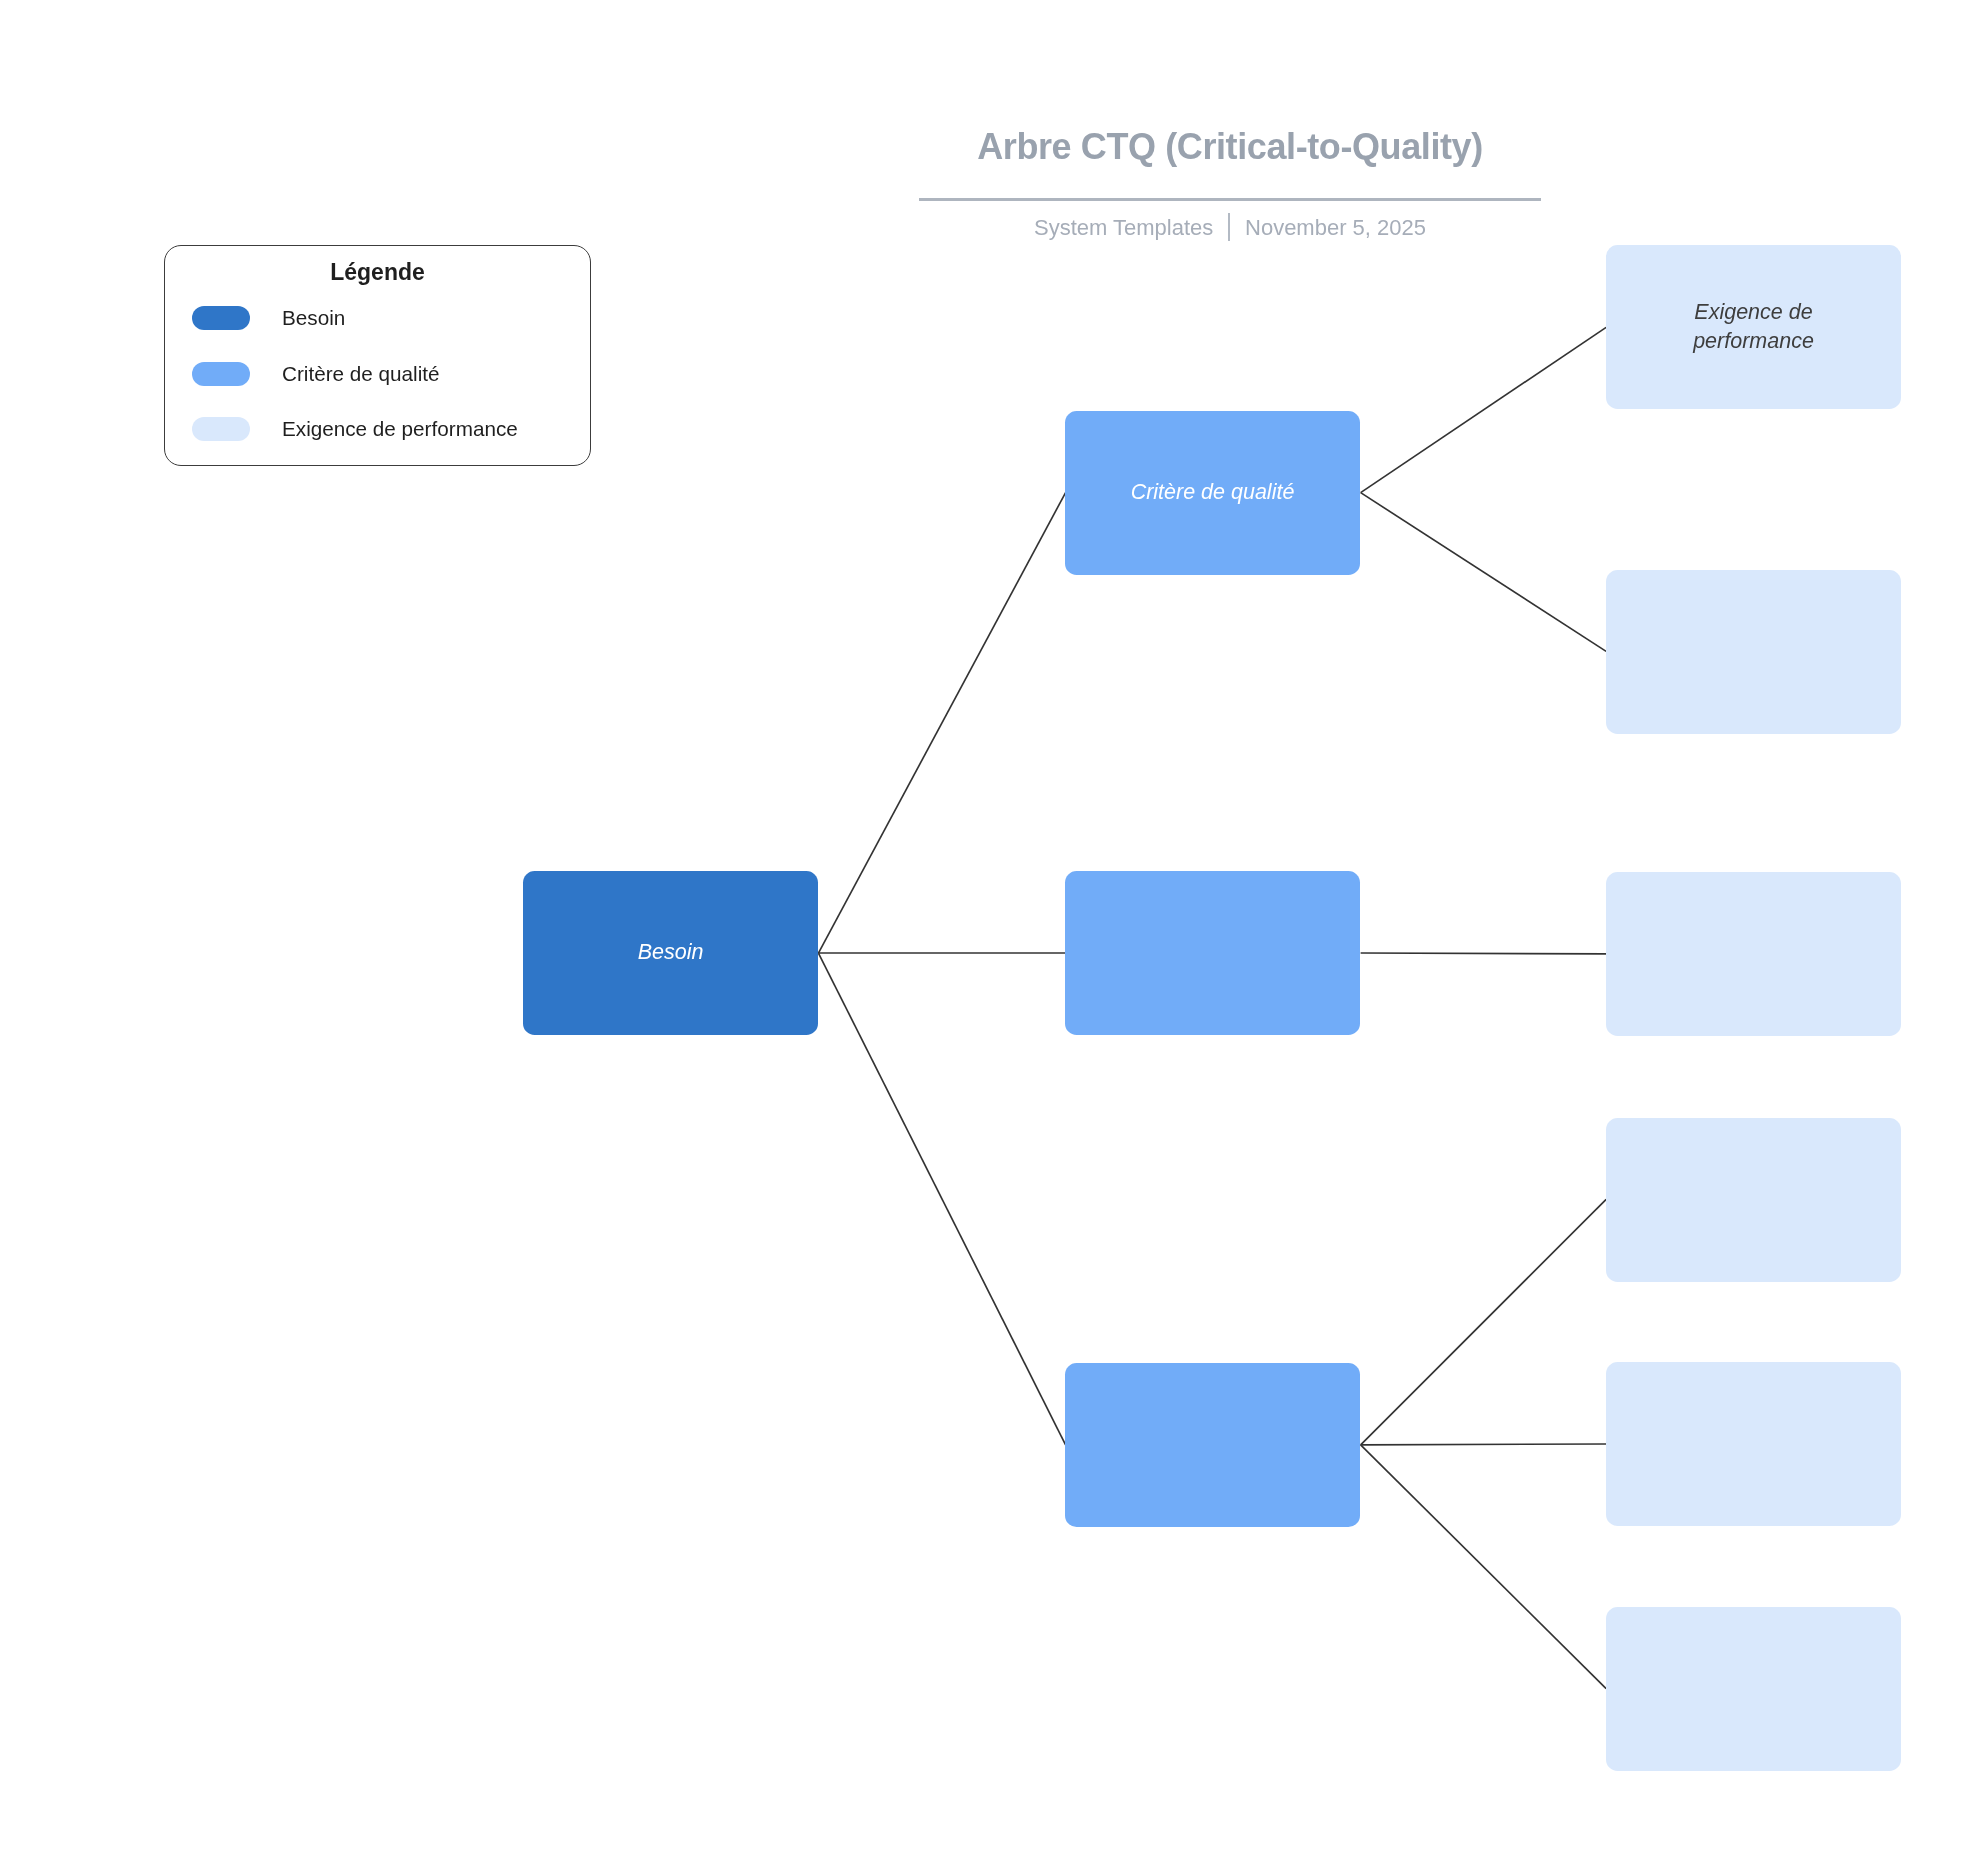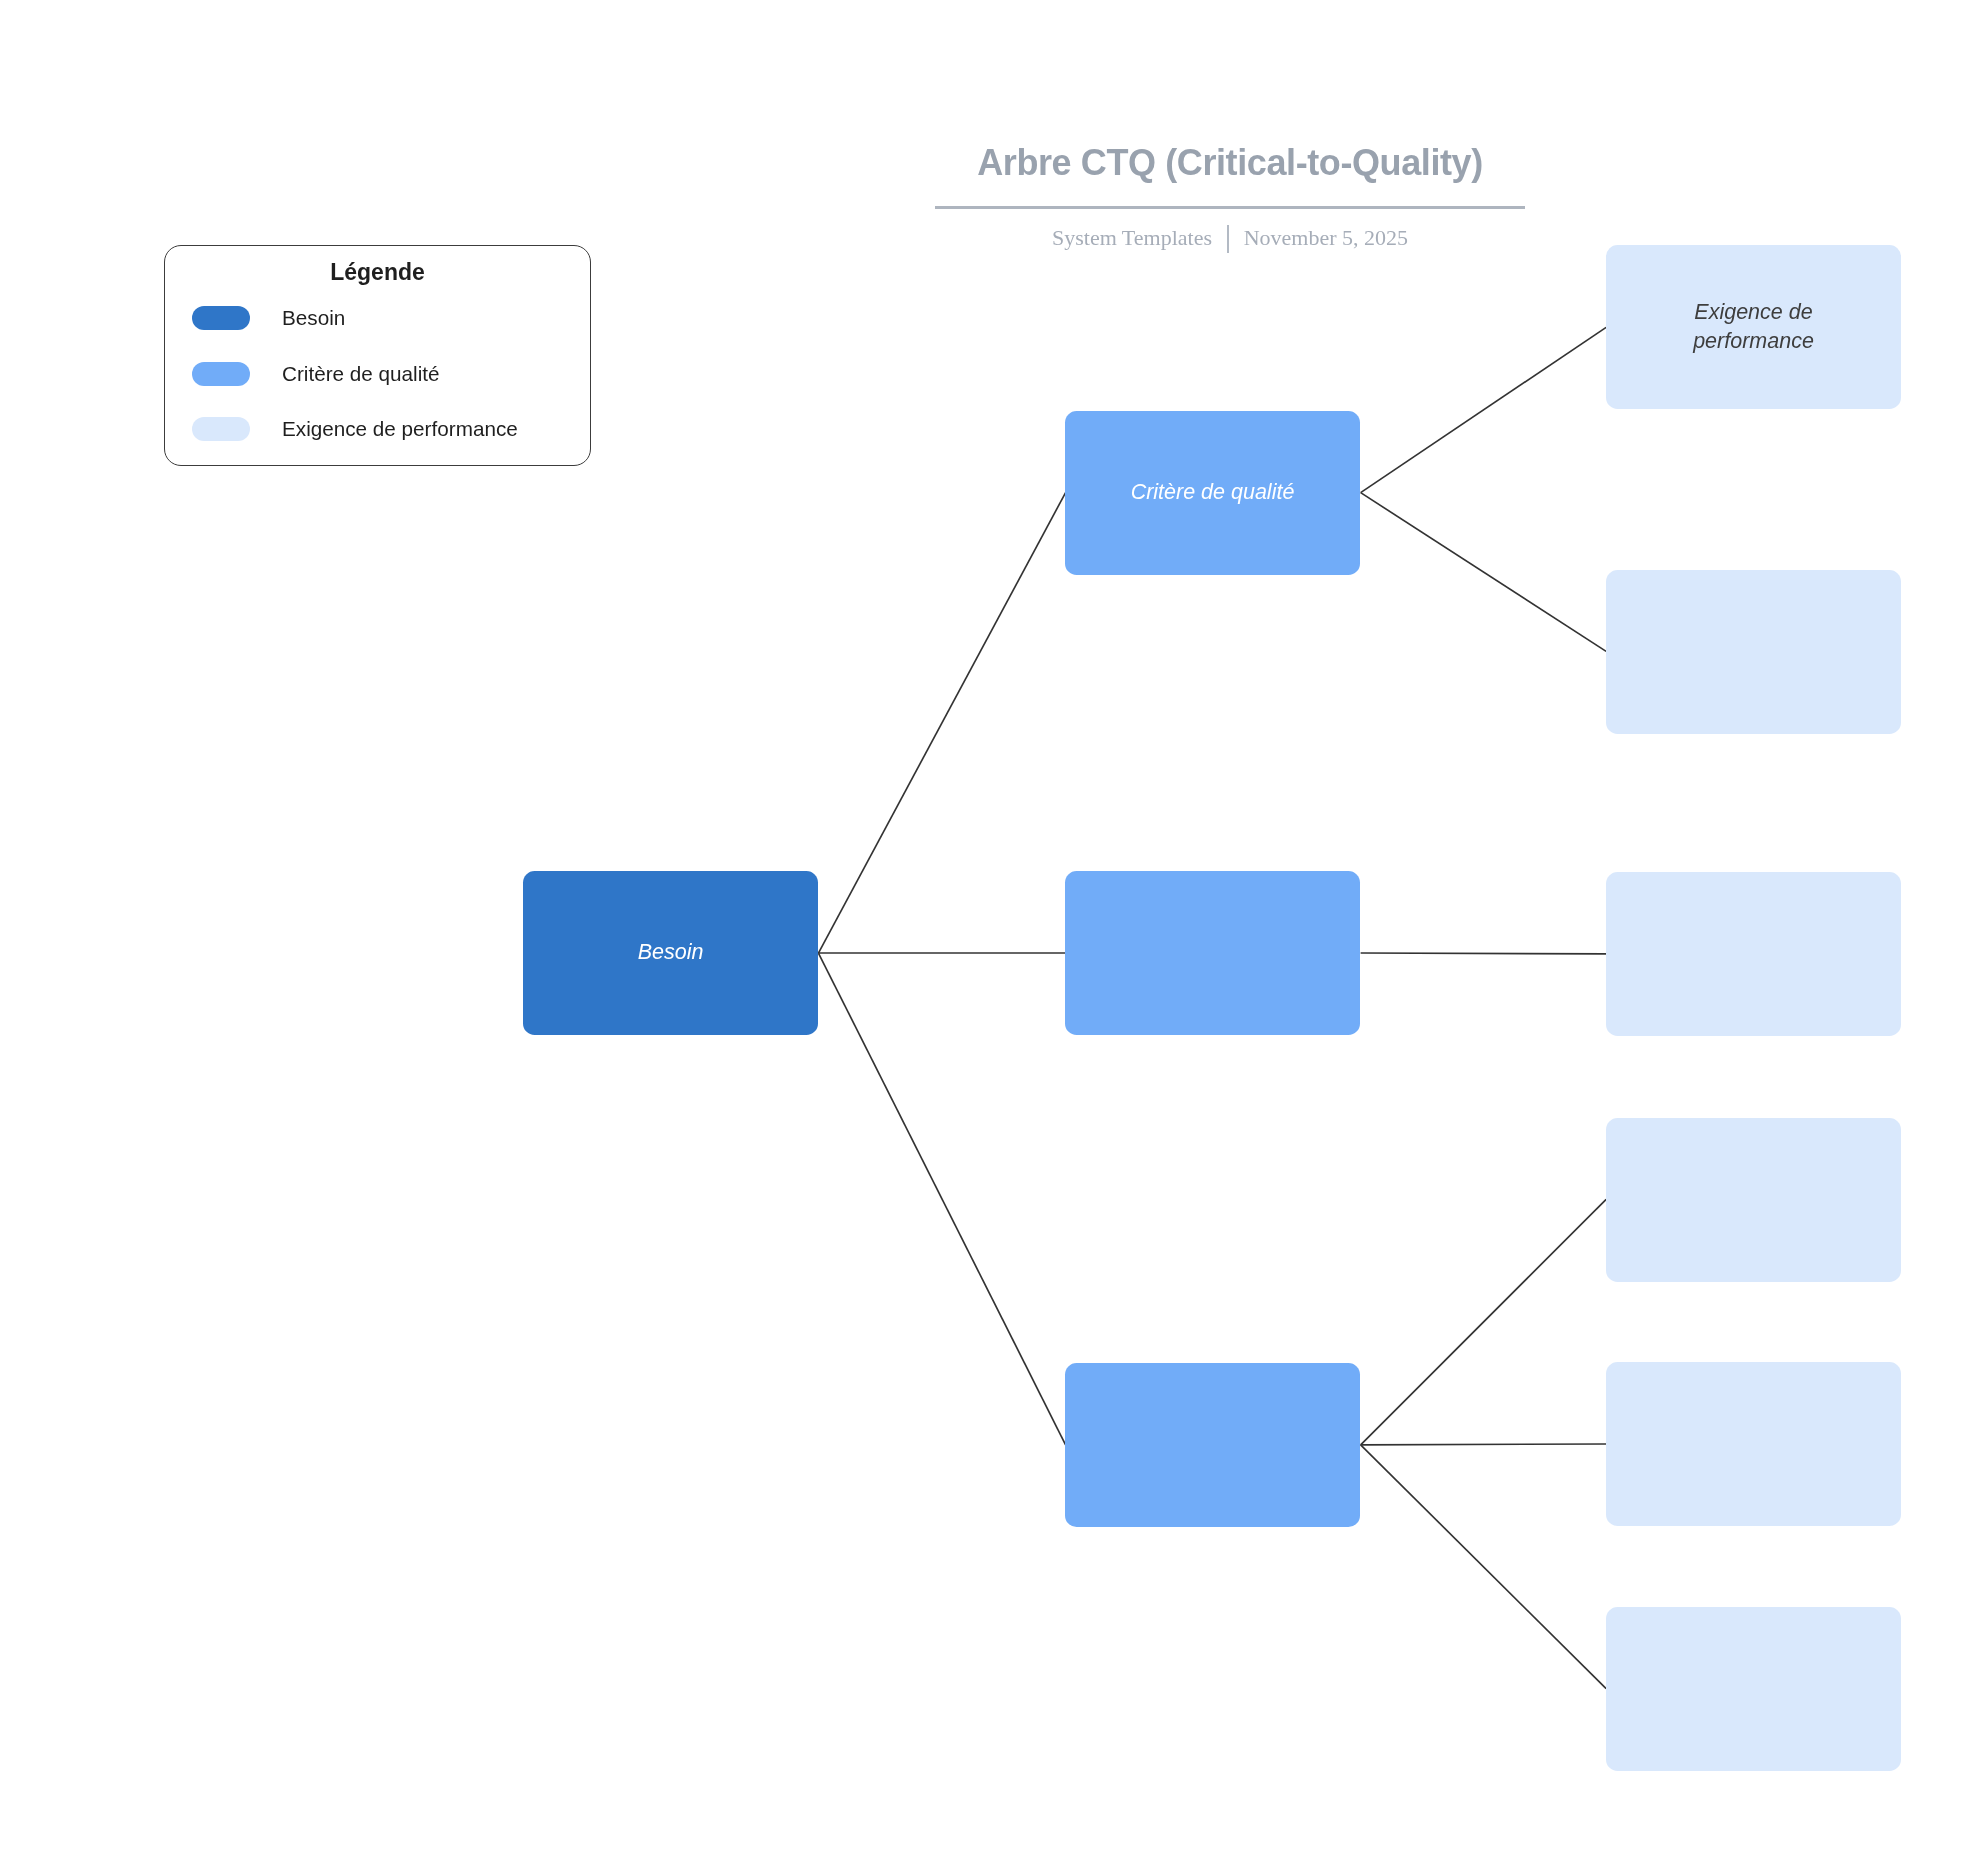--- a/index.html
+++ b/index.html
@@ -18,36 +18,35 @@
 
   
   .header {
     position: absolute;
     left: 919px;
     top: 126px;
     width: 622px;
     text-align: center;
   }
   .header .title {
-    margin: 16px;
+    margin: 0;
     font-size: 36px;
     font-weight: bold;
     letter-spacing: -0.4px;
     color: #99A2AE;
-    padding-bottom: 22px;
+    padding-bottom: 30px;
     border-bottom: 3.3px solid #AEB5BF;
   }
   .header .subtitle {
     margin-top: 11.6px;
     display: flex;
-    align-items: flex-start;
+    align-items: flex-end;
     justify-content: center;
     font-size: 22px;
     color: #A6ADB8;
-    font-family: Liberation Serif, serif;
   }
   .header .subtitle .divider {
     display: inline-block;
     width: 1.7px;
     height: 28px;
     background: #B3BAC4;
     margin: 0 15px;
   }
 
   

